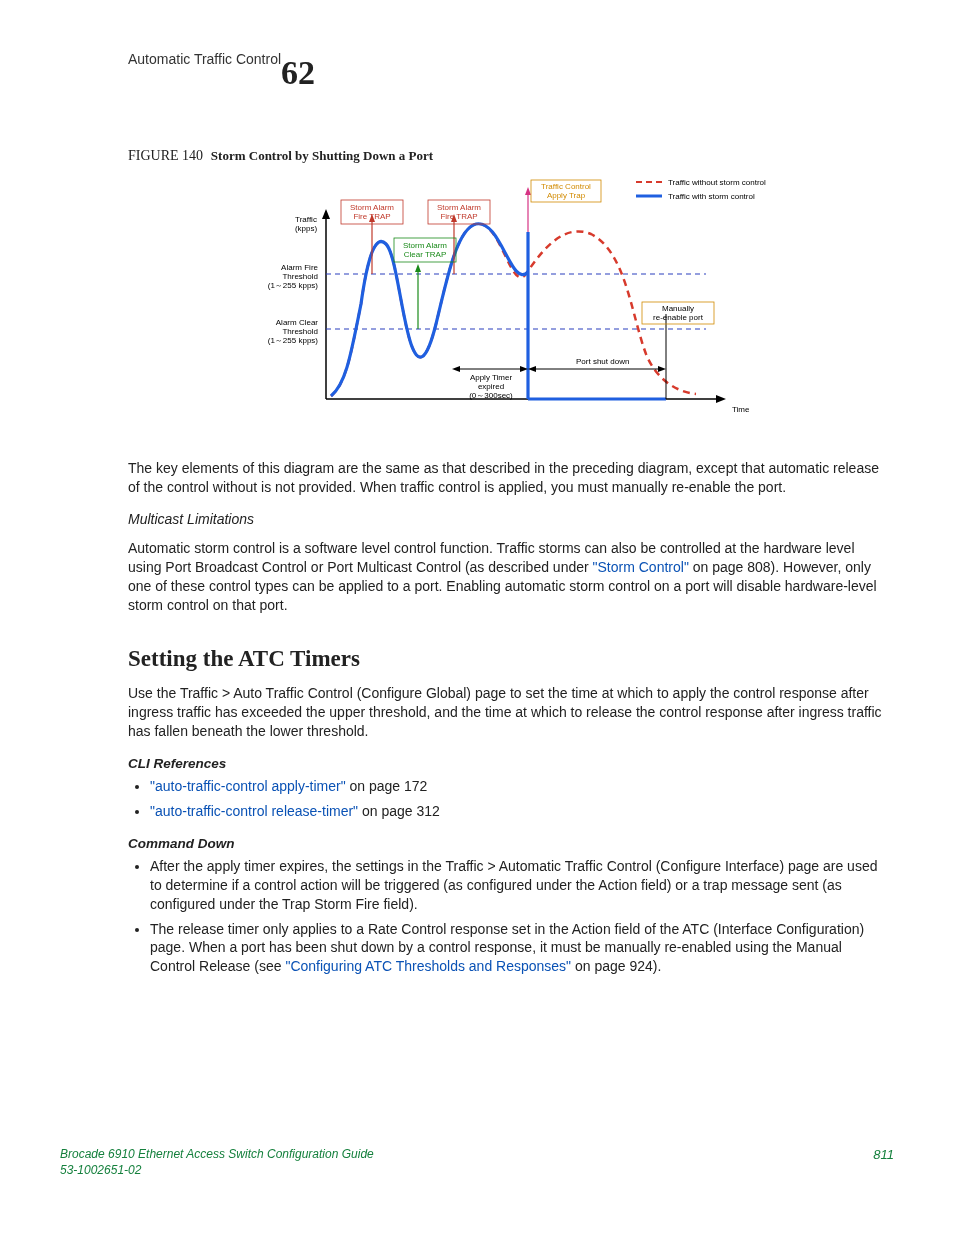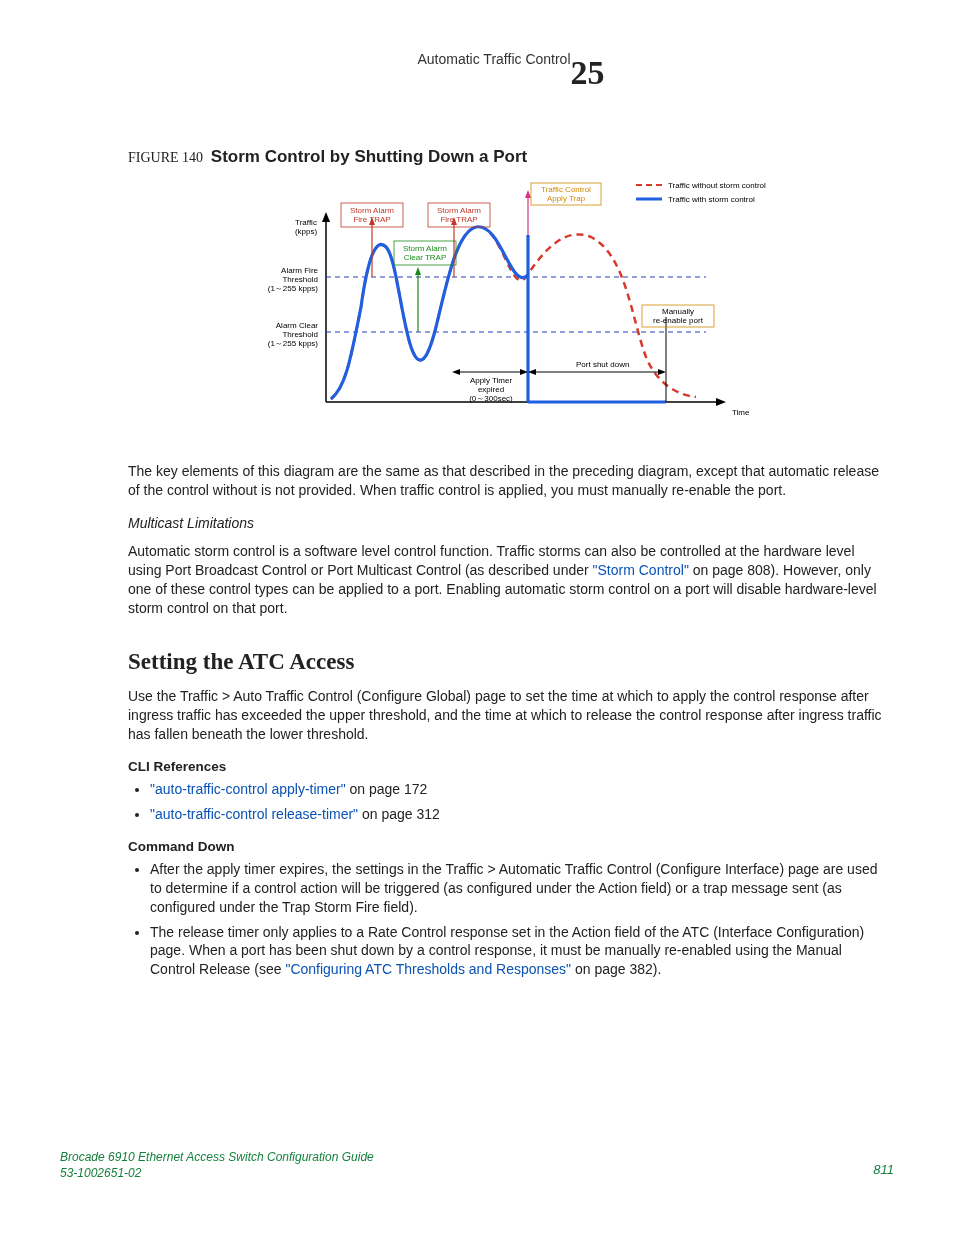--- a/index.html
+++ b/index.html
@@ -7,54 +7,54 @@
     font-size: 14px;
     color: #222;
     margin: 0;
     padding: 50px 60px 40px 60px;
     width: 954px;
     box-sizing: border-box;
     line-height: 1.35;
   }
   .header-row {
     display: flex;
-    justify-content: center;
+    justify-content: flex-start;
     align-items: flex-start;
     margin-bottom: 50px;
   }
   .header-title { font-size: 14px; color: #333; margin-left: 68px;}
   .chapter-num { font-family: "Times New Roman", serif; font-size: 34px; font-weight: bold; }
   .content { margin-left: 68px; margin-right: 10px; }
   .figure-label { font-family: "Times New Roman", serif; font-weight: normal; font-size: 14px;}
-  .figure-caption { font-weight: bold; font-size: 17px; }
+  .figure-caption { font-weight: bold; font-size: 13px; font-family: Liberation Serif, serif; }
   .figure-line { margin-bottom: 8px;}
   .diagram-wrap { text-align:center; margin: 6px 0 20px 0;}
   .para { margin: 10px 0 14px 0; }
   .italic-head { font-style: italic; margin: 14px 0 6px 0;}
   .link { color: #0a52b5; }
   h2.section { font-family: "Times New Roman", serif; font-size: 23px; font-weight: bold; margin: 28px 0 10px 0;}
-  .subhead { font-weight: bold; margin: 14px 0 4px 0; font-size: 13.5px;}
+  .subhead { font-weight: bold; margin: 14px 0 4px 0; font-size: 13.5px; font-style: italic;}
   ul.bullets { list-style: disc; padding-left: 22px; margin: 4px 0 10px 0;}
   ul.bullets li { margin: 4px 0 6px 0; }
   .footer { position: relative; margin-top: 170px; font-style: italic; font-size: 12px; color:#15803d;}
   .footer-left { margin-left: 0px;}
-  .footer-page { position:absolute; right:0; top:12px; font-style: italic; font-size: 13px;}
+  .footer-page { position:absolute; right:0; top:0; font-style: italic; font-size: 13px;}
 
   
   .dsm { font-family: Verdana, Arial, sans-serif; font-size: 8px; fill:#000;}
   .dred { fill:#c0392b; }
   .dgrn { fill:#1a8a1a; }
   .dorg { fill:#d18a00; }
 </style>
 </head>
 <body>
 
 <div class="header-row">
   <div class="header-title">Automatic Traffic Control</div>
-  <div class="chapter-num">25</div>
+  <div class="chapter-num">62</div>
 </div>
 
 <div class="content">
 
   <div class="figure-line">
     <span class="figure-label">FIGURE 140</span>&nbsp;&nbsp;<span class="figure-caption">Storm Control by Shutting Down a Port</span>
   </div>
 
   <div class="diagram-wrap">
     <svg width="520" height="260" viewBox="0 0 520 260">
@@ -124,34 +124,34 @@
   </div>
 
   <div class="para">The key elements of this diagram are the same as that described in the preceding diagram, except that automatic release of the control without is not provided. When traffic control is applied, you must manually re-enable the port.</div>
 
   <div class="italic-head">Multicast Limitations</div>
 
   <div class="para">
     <span>Automatic storm control is a software level control function. Traffic storms can also be controlled at the hardware level using Port Broadcast Control or Port Multicast Control (as described under </span><span class="link">"Storm Control"</span><span> on page 808). However, only one of these control types can be applied to a port. Enabling automatic storm control on a port will disable hardware-level storm control on that port.</span>
   </div>
 
-  <h2 class="section">Setting the ATC Access</h2>
+  <h2 class="section">Setting the ATC Timers</h2>
 
   <div class="para">Use the Traffic &gt; Auto Traffic Control (Configure Global) page to set the time at which to apply the control response after ingress traffic has exceeded the upper threshold, and the time at which to release the control response after ingress traffic has fallen beneath the lower threshold.</div>
 
   <div class="subhead">CLI References</div>
   <ul class="bullets">
     <li><span class="link">"auto-traffic-control apply-timer"</span><span> on page 172</span></li>
     <li><span class="link">"auto-traffic-control release-timer"</span><span> on page 312</span></li>
   </ul>
 
   <div class="subhead">Command Down</div>
   <ul class="bullets">
     <li>After the apply timer expires, the settings in the Traffic &gt; Automatic Traffic Control (Configure Interface) page are used to determine if a control action will be triggered (as configured under the Action field) or a trap message sent (as configured under the Trap Storm Fire field).</li>
-    <li><span>The release timer only applies to a Rate Control response set in the Action field of the ATC (Interface Configuration) page. When a port has been shut down by a control response, it must be manually re-enabled using the Manual Control Release (see </span><span class="link">"Configuring ATC Thresholds and Responses"</span><span> on page 382).</span></li>
+    <li><span>The release timer only applies to a Rate Control response set in the Action field of the ATC (Interface Configuration) page. When a port has been shut down by a control response, it must be manually re-enabled using the Manual Control Release (see </span><span class="link">"Configuring ATC Thresholds and Responses"</span><span> on page 924).</span></li>
   </ul>
 
 </div>
 
 <div class="footer">
   <div class="footer-left">
     <div>Brocade 6910 Ethernet Access Switch Configuration Guide</div>
     <div>53-1002651-02</div>
   </div>
   <div class="footer-page">811</div>

